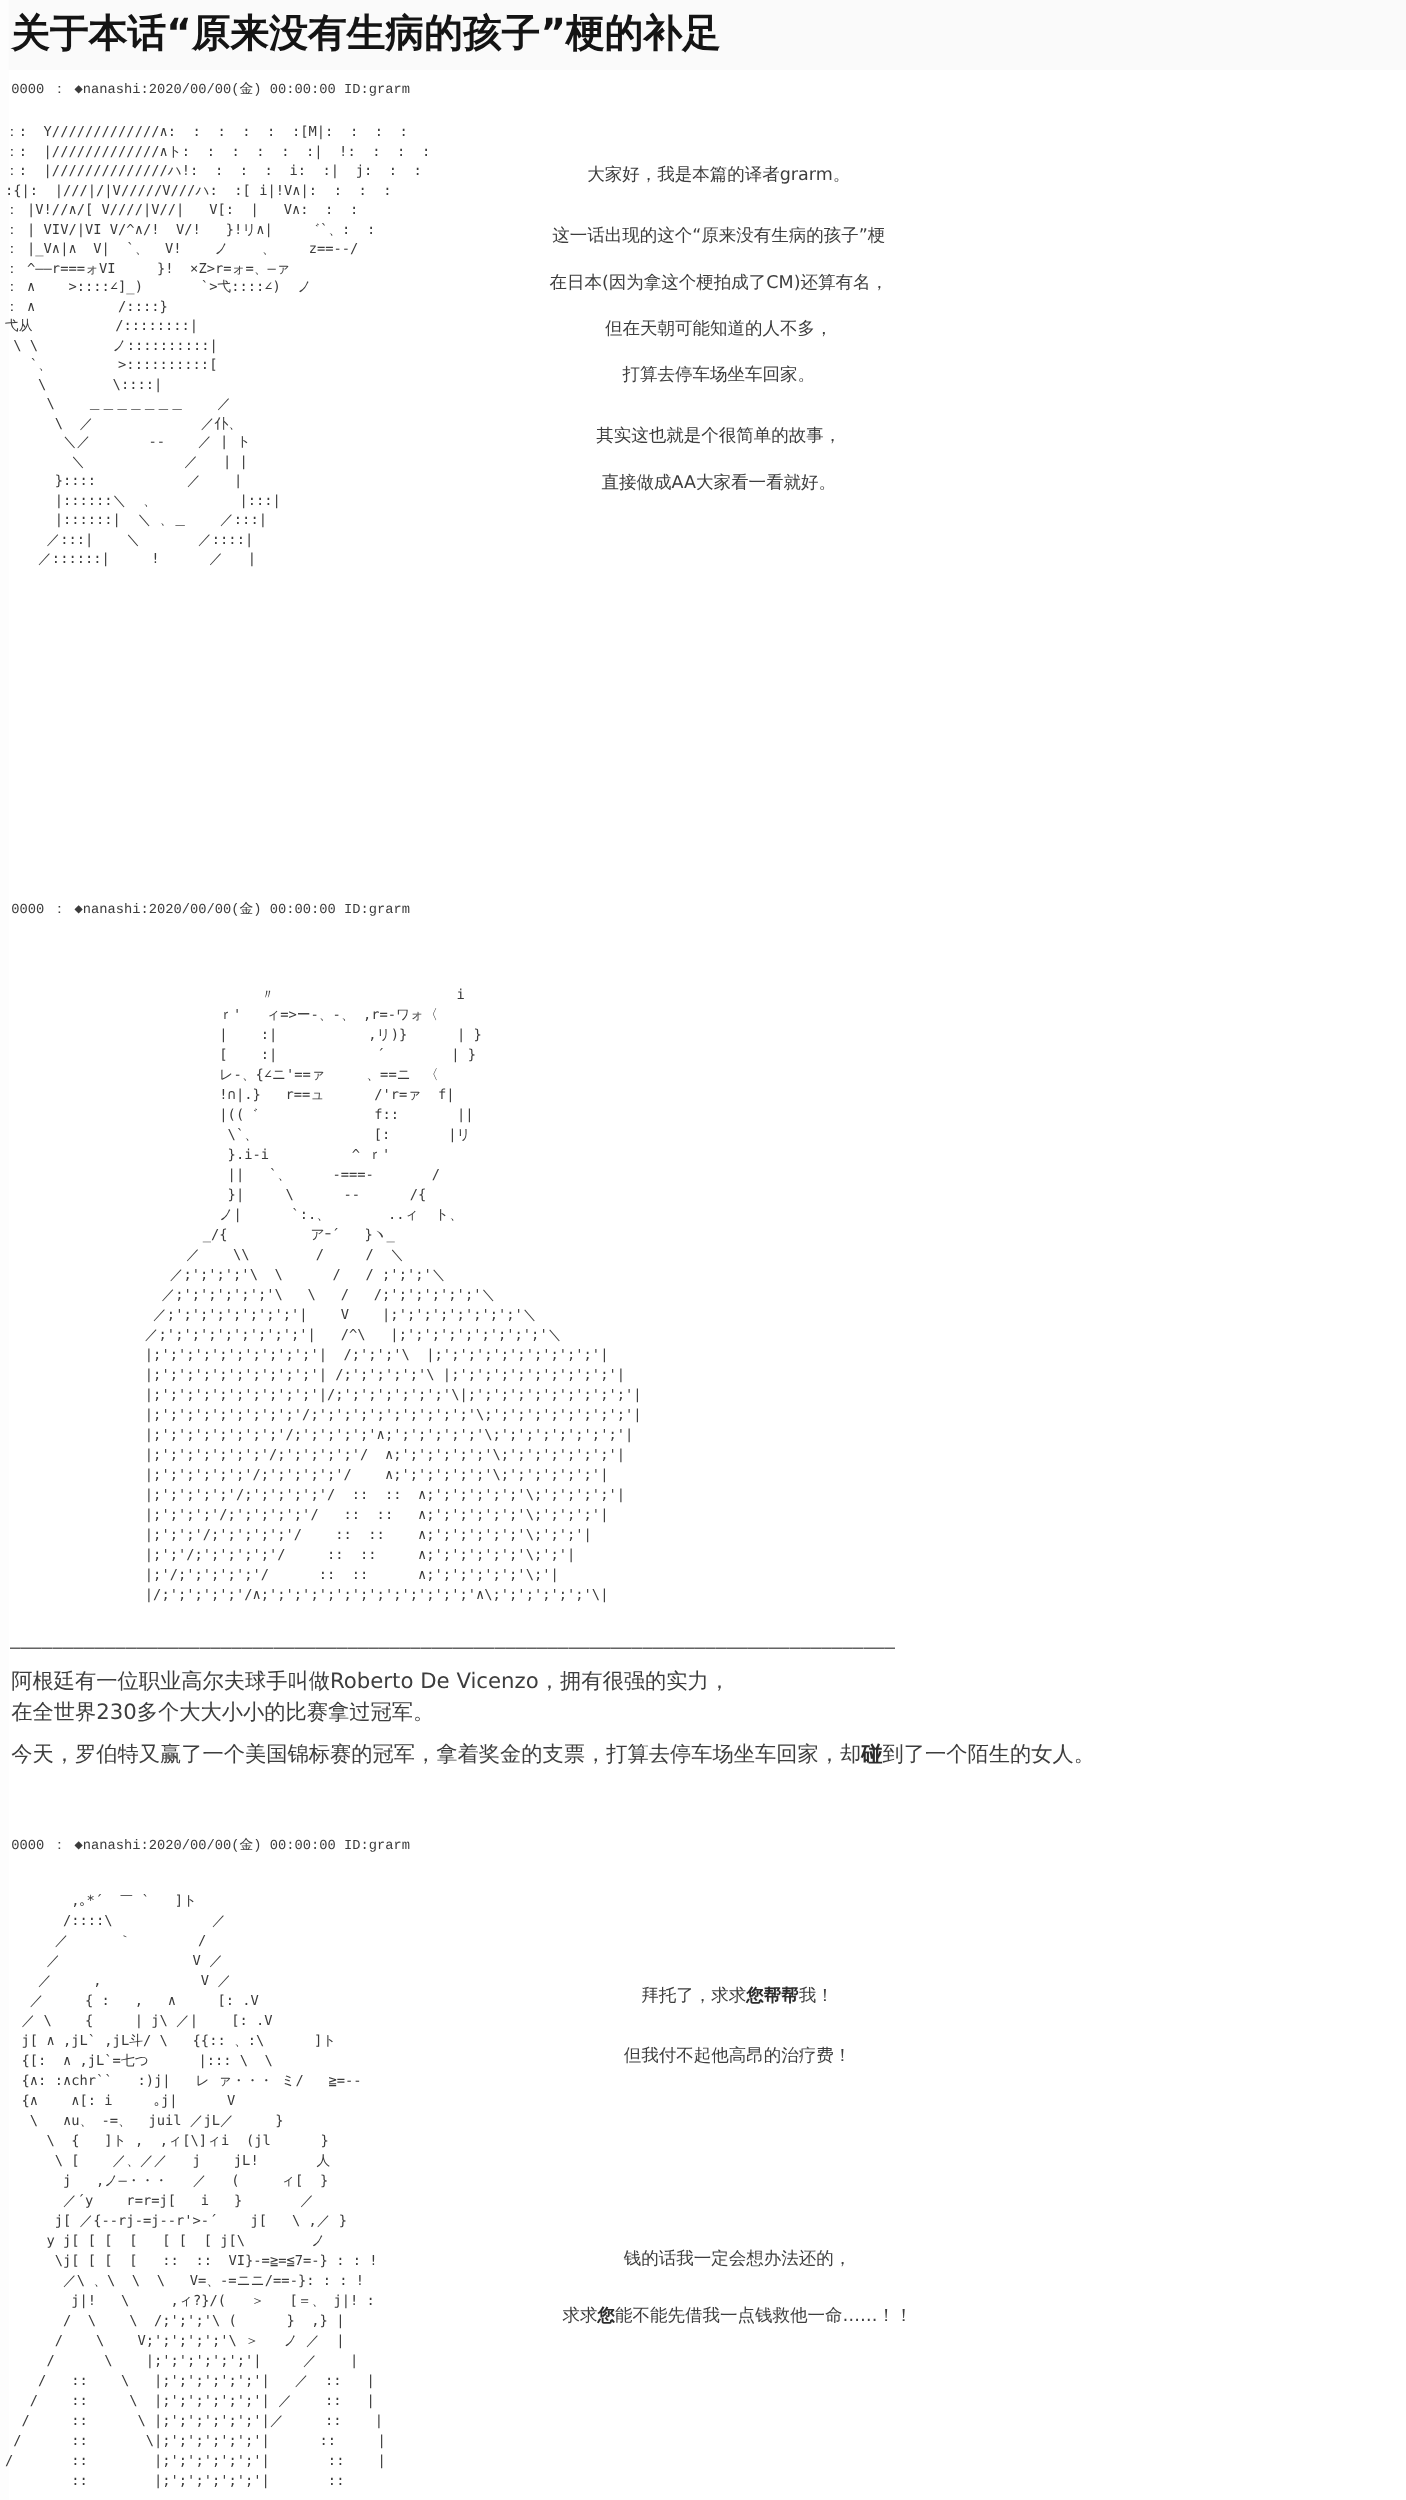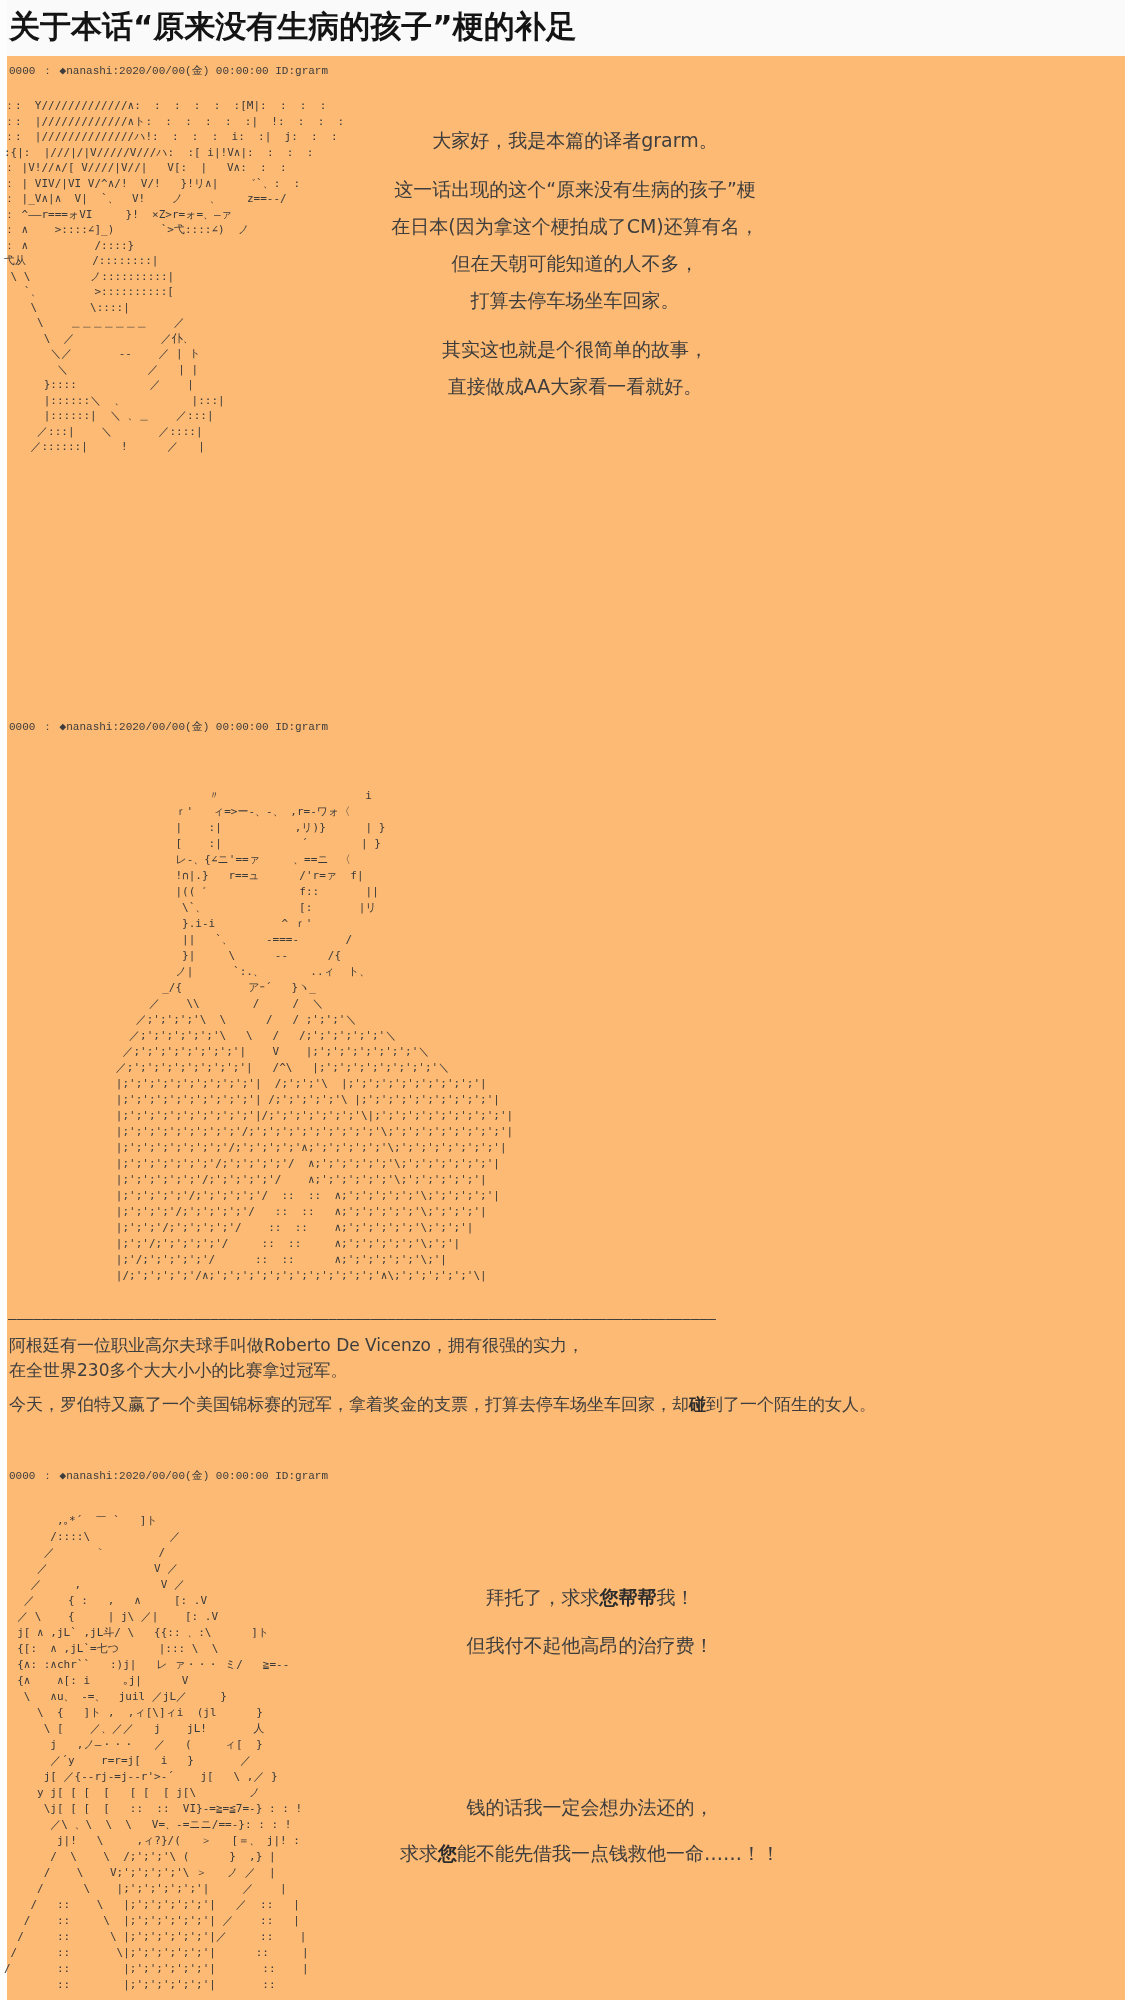--- a/index.html
+++ b/index.html
@@ -1,19 +1,19 @@
 <!DOCTYPE html>
 <html><head>
 <meta charset="utf-8">
 <style>
   html,body{margin:0;padding:0;background:#e9e9e9;}
   .page{
     position:relative;
     width:1125px;height:2000px;
-    background:#fdba74;
+    background:#ffffff;
     overflow:hidden;
     font-family:"DejaVu Sans", sans-serif;
     color:#3d3d3d;
   }
   .left-strip{
     position:absolute;left:0;top:0;width:7px;height:2000px;
     background:#fdfdfd;
   }
   .top-band{
     position:absolute;left:0;top:0;width:1125px;height:56px;
@@ -34,21 +34,21 @@
   pre.aa{
     position:absolute;margin:0;
     font-family:"DejaVu Sans Mono", monospace;
     color:#3a3a3a;white-space:pre;
   }
   pre.aa1{left:4px;top:98px;font-size:11px;line-height:15.5px;}
   pre.aa2{left:96px;top:788px;font-size:11px;line-height:16px;}
   pre.aa3{left:4px;top:1513px;font-size:11px;line-height:16px;}
   .speech{
     position:absolute;text-align:center;
-    font-size:19px;line-height:24px;color:#3d3d3d;
+    font-size:14px;line-height:24px;color:#3d3d3d;
   }
   .speech p{margin:0 0 13px 0;}
   .speech-1{left:340px;top:128px;width:470px;}
   .speech-1 p.gap-after{margin-bottom:25px;}
   .speech-1 p.gap-before{margin-top:0;}
   .speech-3a{left:375px;top:1585px;width:430px;}
   .speech-3a p{margin:0 0 24px 0;}
   .speech-3b{left:375px;top:1795px;width:430px;}
   .speech-3b p{margin:0 0 22px 0;}
   .divider{

